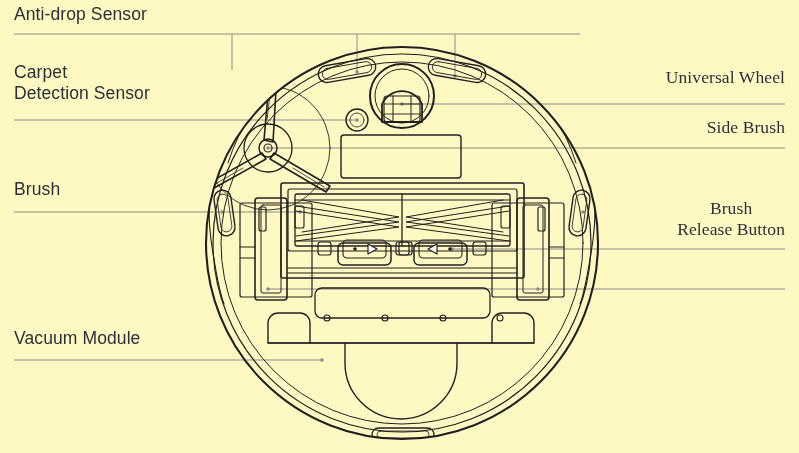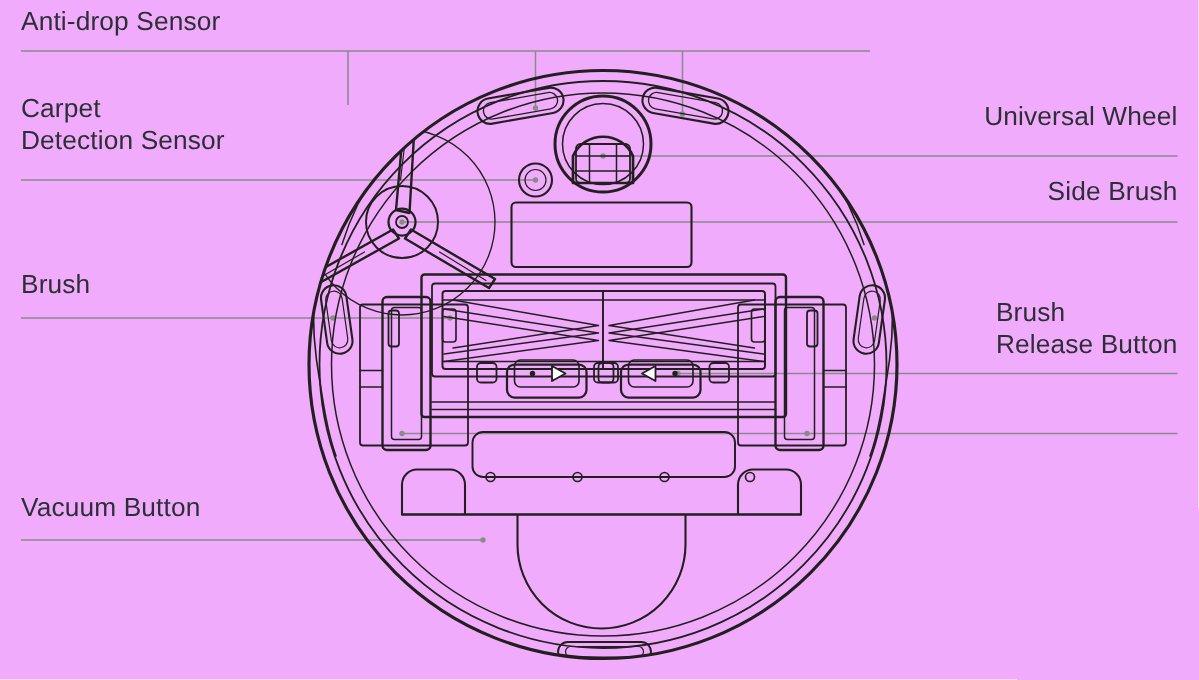--- a/index.html
+++ b/index.html
@@ -5,42 +5,42 @@
 <style>
   html, body {
     margin: 0;
     padding: 0;
     background: #ffffff;
   }
   #diagram-root {
     position: relative;
     width: 799px;
     height: 453px;
-    background: #f0abfc;
+    background: #fef9c3;
     font-family: "Liberation Sans", "DejaVu Sans", sans-serif;
     overflow: hidden;
   }
   #diagram-svg {
     position: absolute;
     left: 0;
     top: 0;
     width: 799px;
     height: 453px;
   }
   .callout-label {
     position: absolute;
     color: #2c2f36;
     font-size: 17.5px;
     font-family: "Liberation Sans", "DejaVu Sans", sans-serif;
     line-height: 21px;
     white-space: pre;
     letter-spacing: 0.1px;
   }
   .label-left  { text-align: left; }
-  .label-right { text-align: left; }
+  .label-right { text-align: center; font-family: Liberation Serif, serif; }
 </style>
 </head>
 <body>
 
 <div id="diagram-root">
 
   <svg id="diagram-svg" viewBox="0 0 799 453">
     <defs>
       <clipPath id="bodyClip">
         <circle cx="402" cy="243" r="196"></circle>
@@ -259,21 +259,21 @@
     </g>
   </svg>
 
   <div class="callout-label label-left" style="left:14px; top:4px;">Anti-drop Sensor</div>
 
   <div class="callout-label label-left" style="left:14px; top:62px;">Carpet
 Detection Sensor</div>
 
   <div class="callout-label label-left" style="left:14px; top:179px;">Brush</div>
 
-  <div class="callout-label label-left" style="left:14px; top:328px;">Vacuum Button</div>
+  <div class="callout-label label-left" style="left:14px; top:328px;">Vacuum Module</div>
 
   <div class="callout-label label-right" style="right:14px; top:67px;">Universal Wheel</div>
 
   <div class="callout-label label-right" style="right:14px; top:117px;margin-left:35px;">Side Brush</div>
 
   <div class="callout-label label-right" style="right:14px; top:198px;">Brush
 Release Button</div>
 
 
 </div>

